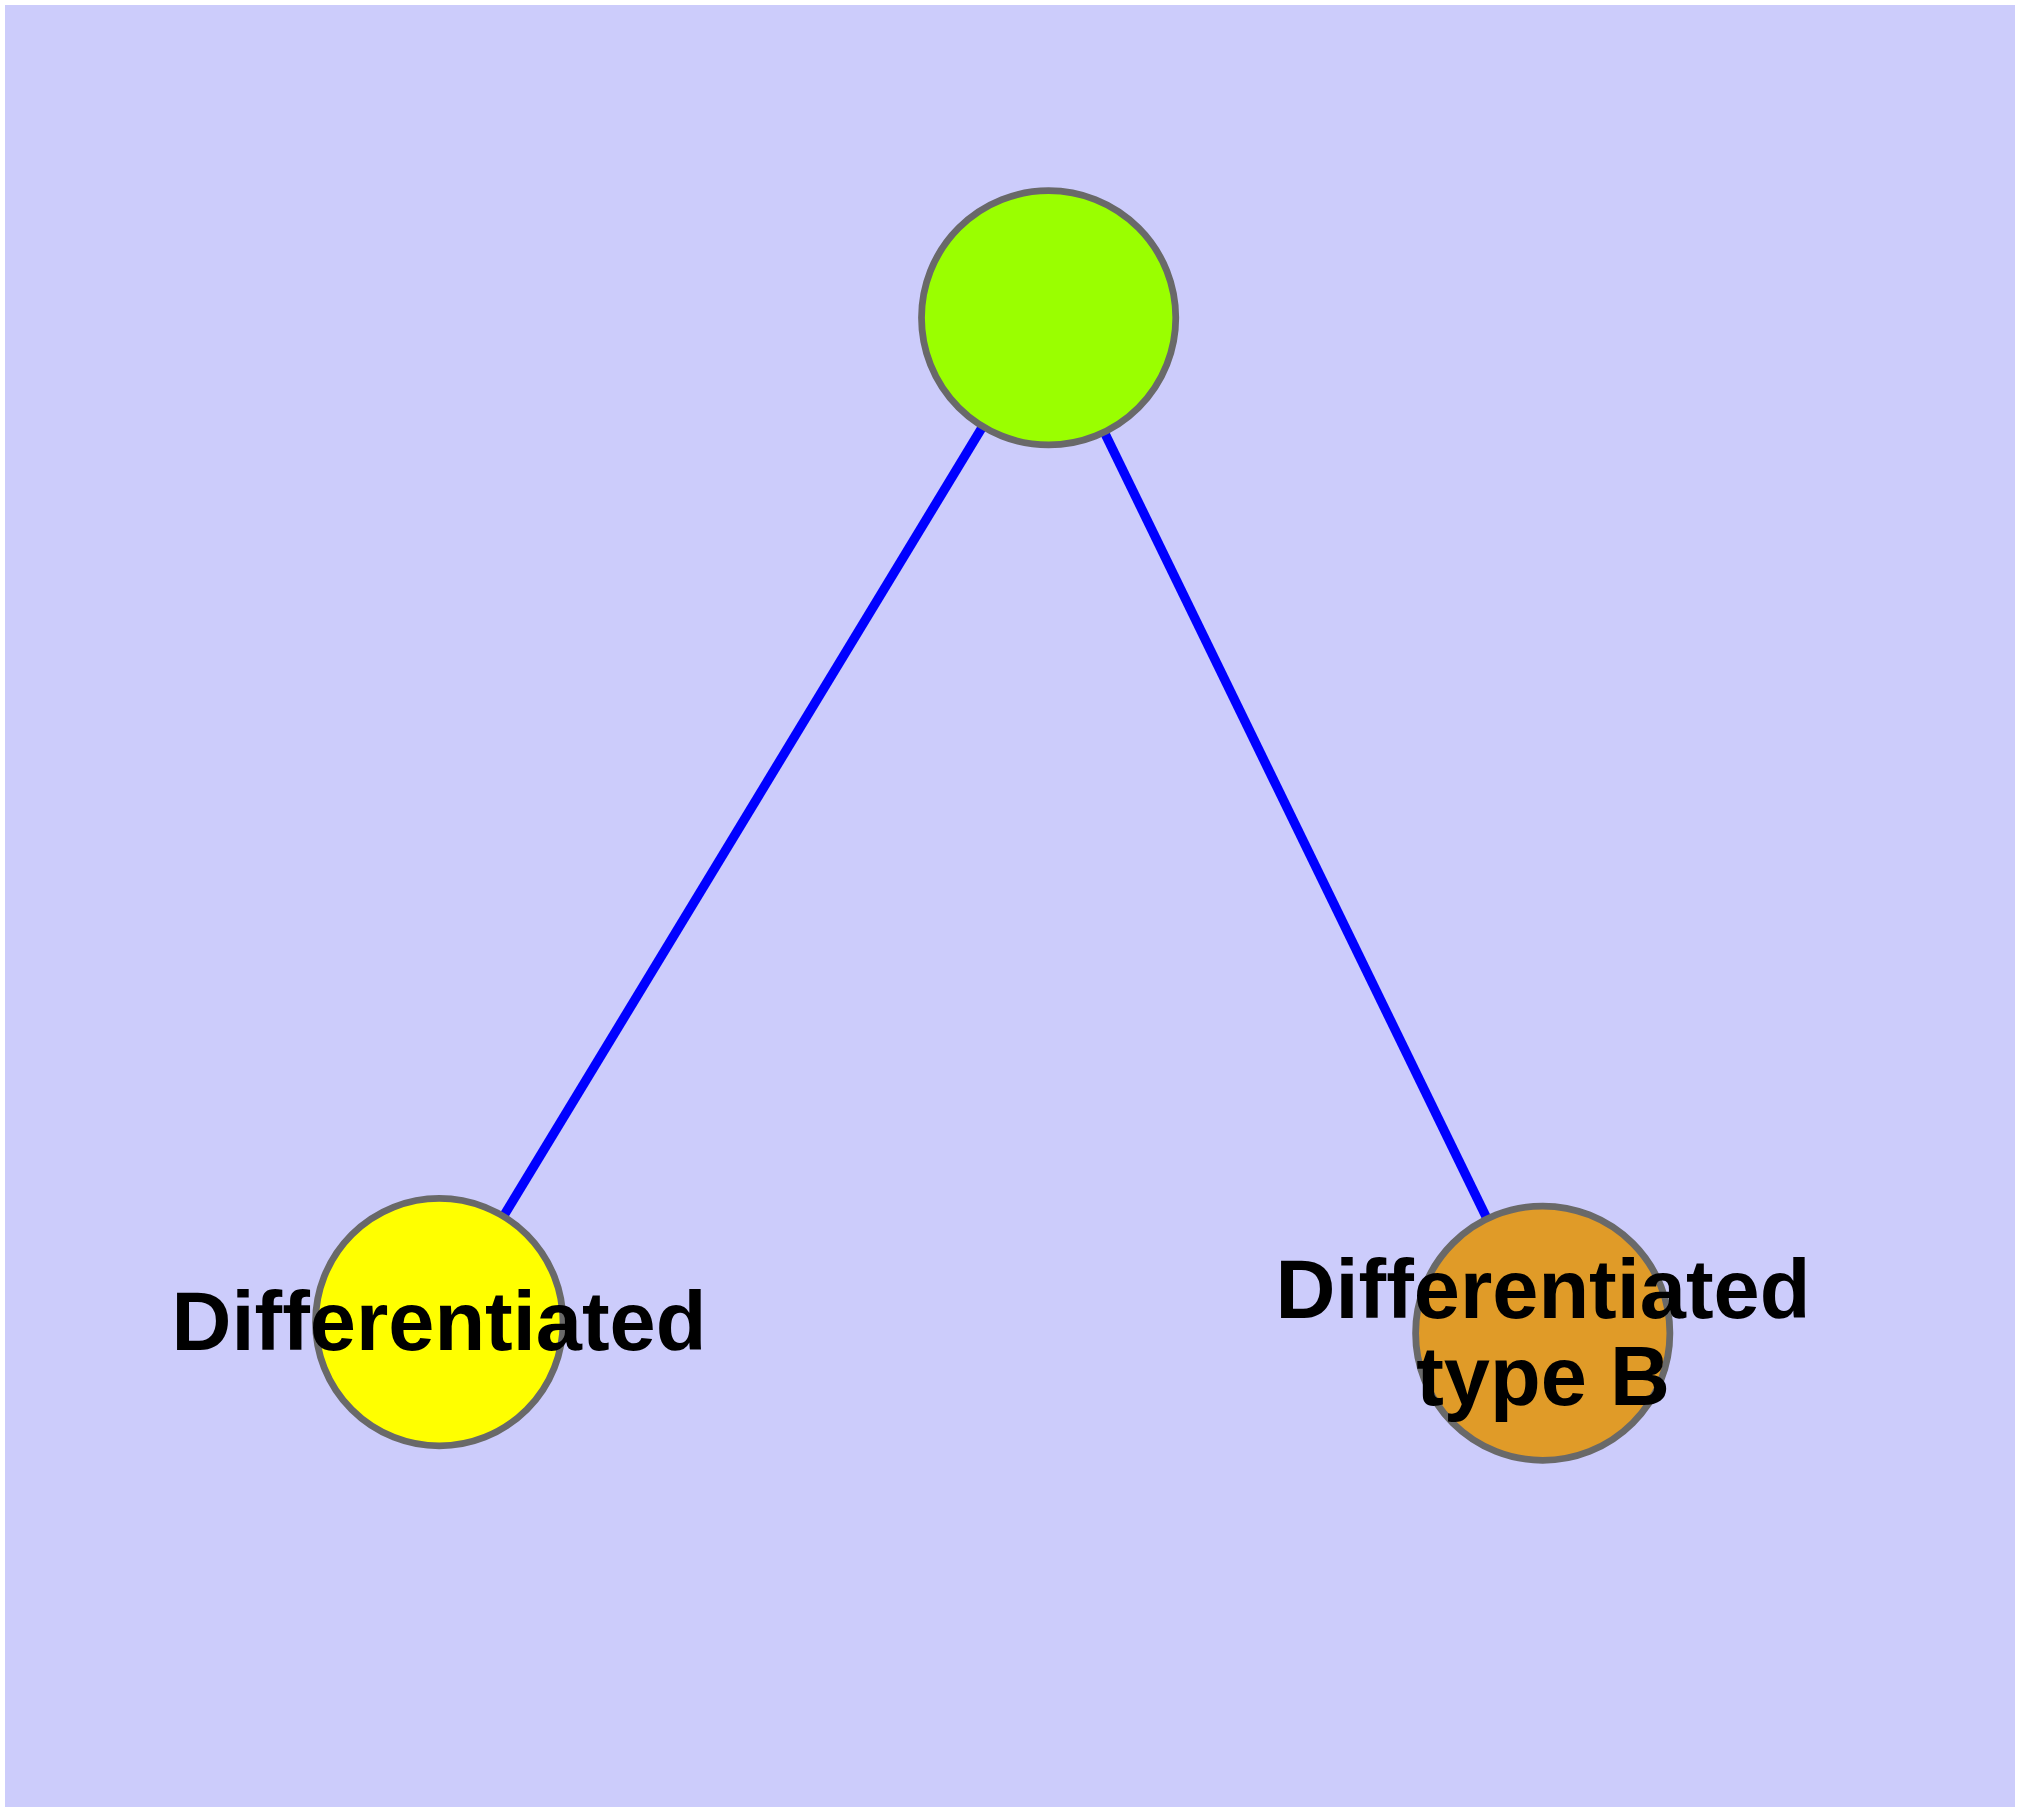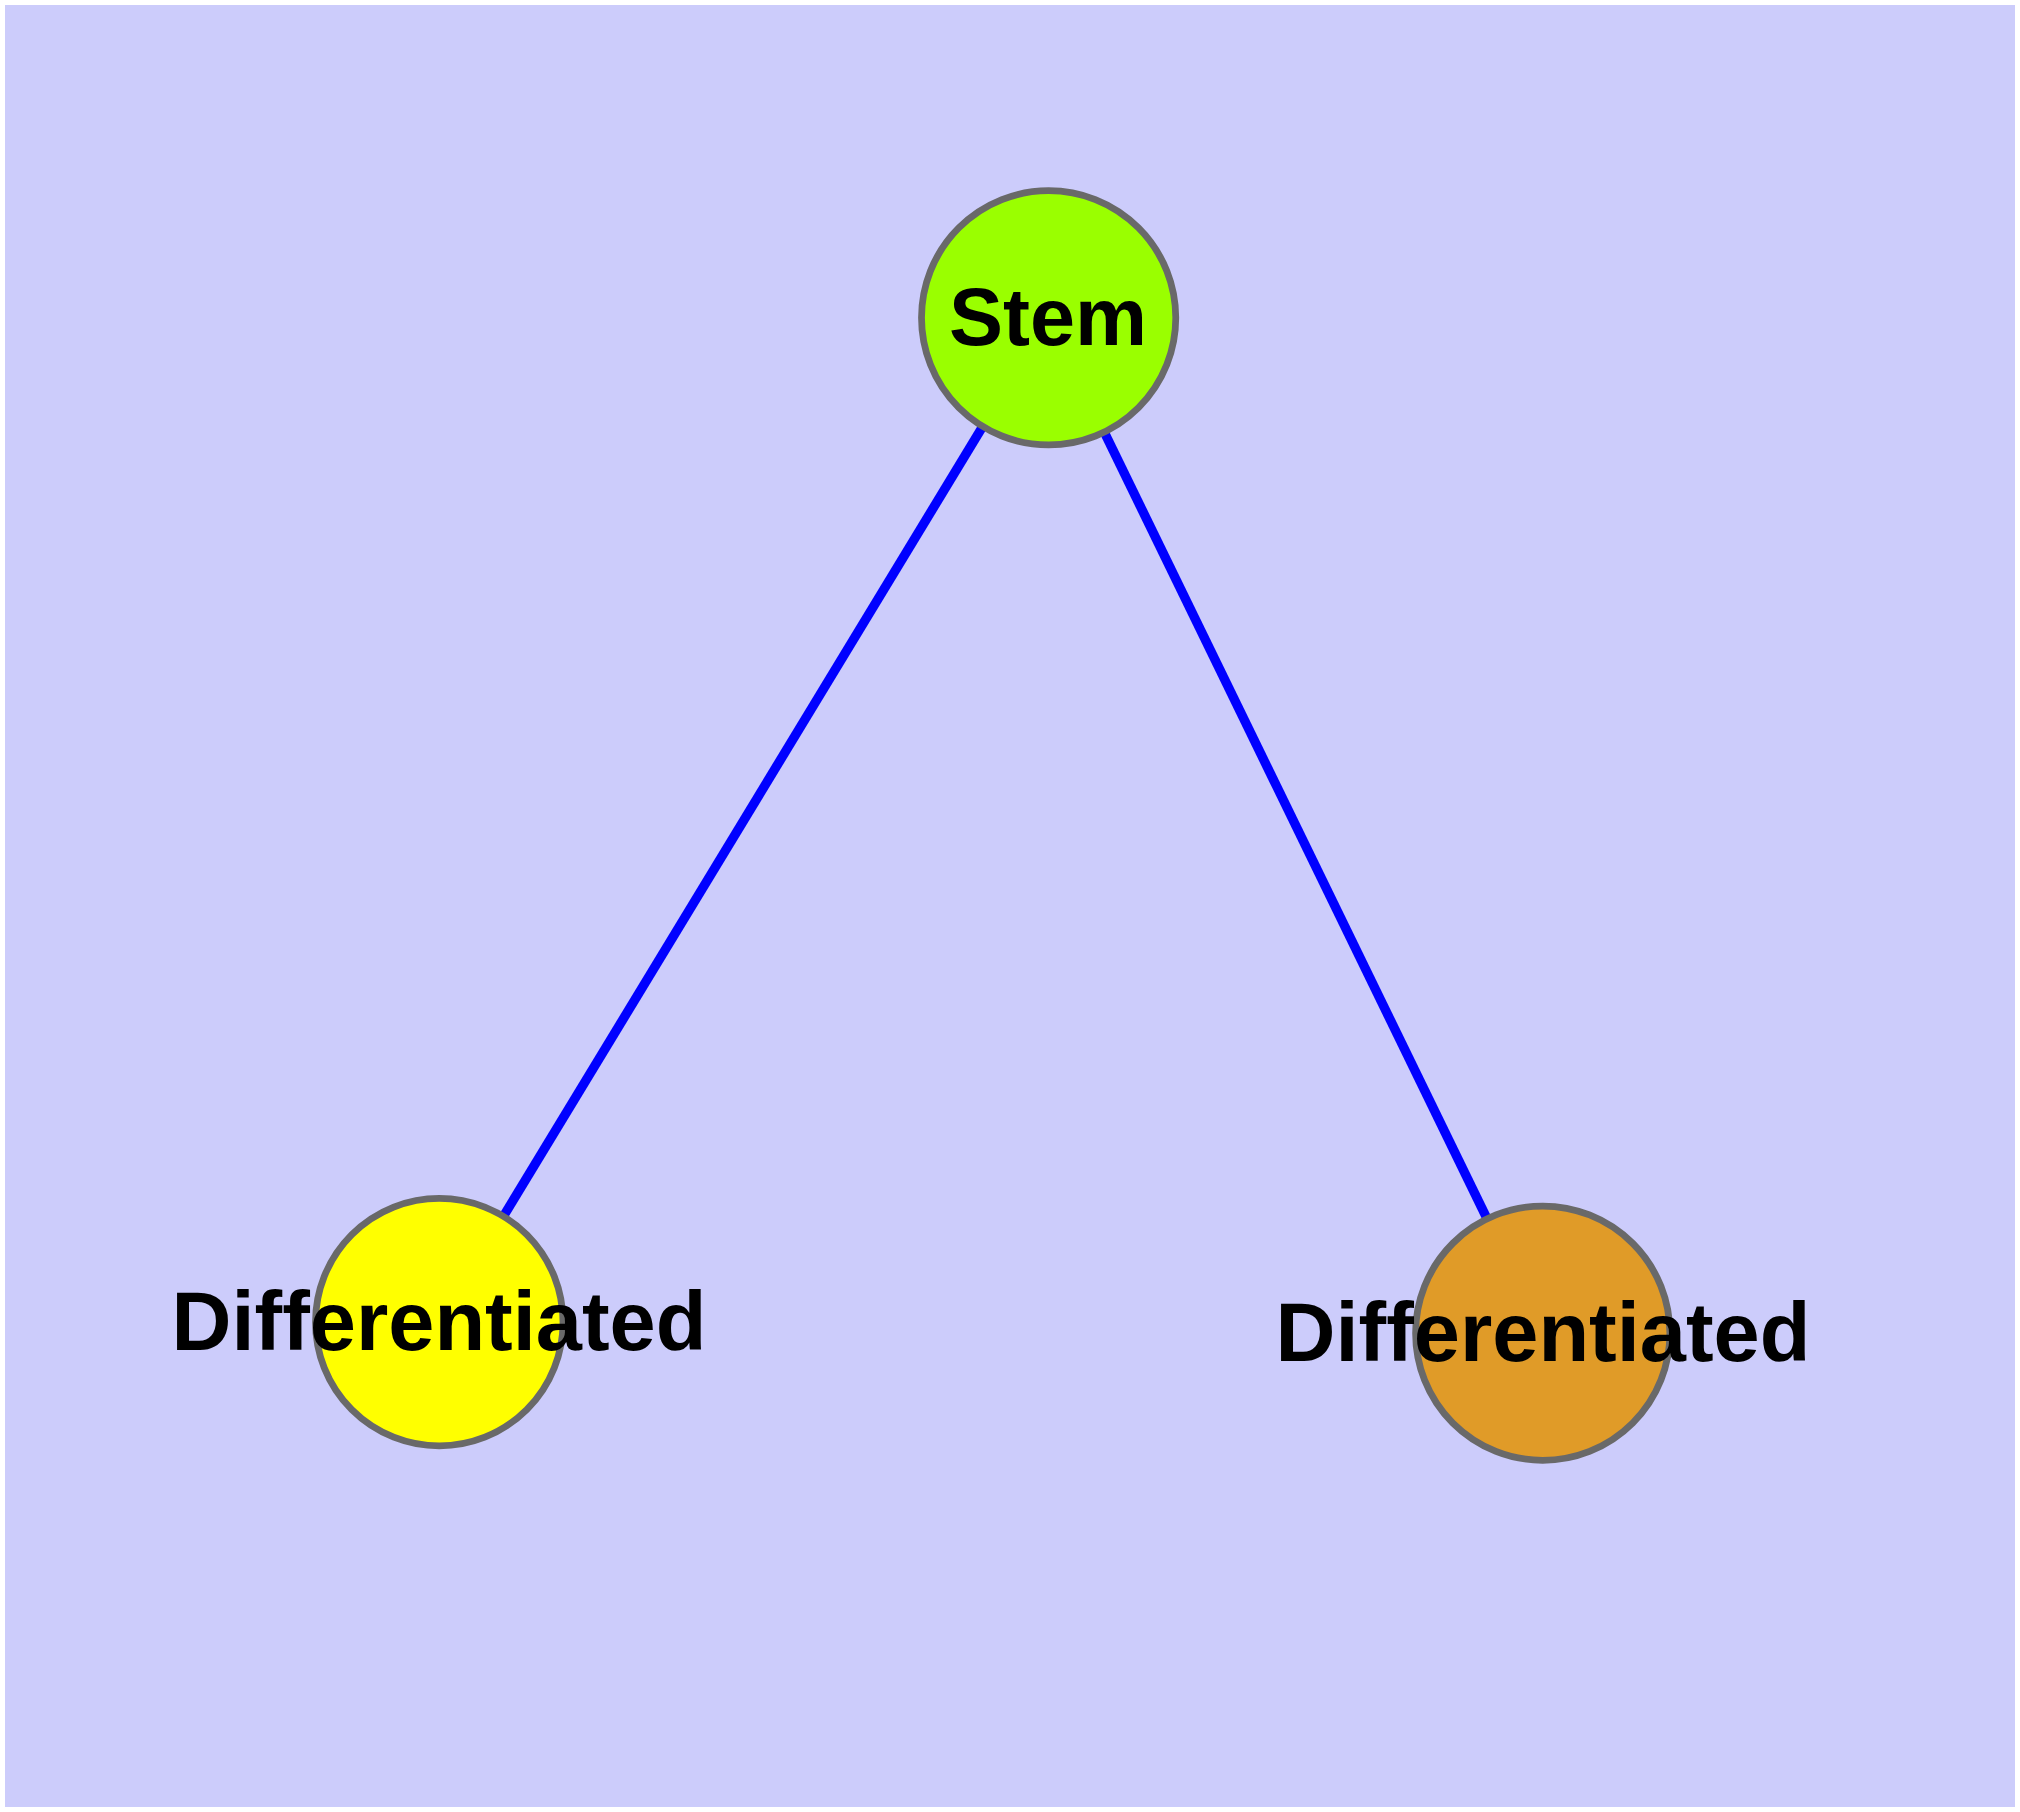--- a/index.html
+++ b/index.html
@@ -72,26 +72,24 @@
       <line x1="1237" y1="375" x2="518" y2="1560" stroke="#0000ff" stroke-width="11" stroke-linecap="butt"></line>
       <line x1="1237" y1="375" x2="1820" y2="1573" stroke="#0000ff" stroke-width="11" stroke-linecap="butt"></line>
     </g>
     <g>
       <circle cx="1237" cy="375" r="150" fill="#9aff00" stroke="#696969" stroke-width="8"></circle>
       <circle cx="518" cy="1560" r="146" fill="#ffff00" stroke="#696969" stroke-width="8"></circle>
       <circle cx="1820" cy="1573" r="150" fill="#e09b28" stroke="#696969" stroke-width="8"></circle>
     </g>
   </svg>
 
-  <div class="node-label" id="label-stem" style="left: 1048px; top: 318px;">
-    <div>Stem</div>
-  </div>
 
   <div class="node-label" id="label-type-a" style="left: 439px; top: 1322px;">
     <div>Differentiated</div>
   </div>
 
   <div class="node-label" id="label-type-b" style="left: 1543px; top: 1333px;">
     <div>Differentiated</div>
+    <div>type B</div>
   </div>
 
 </div>
 
 
 </body></html>

